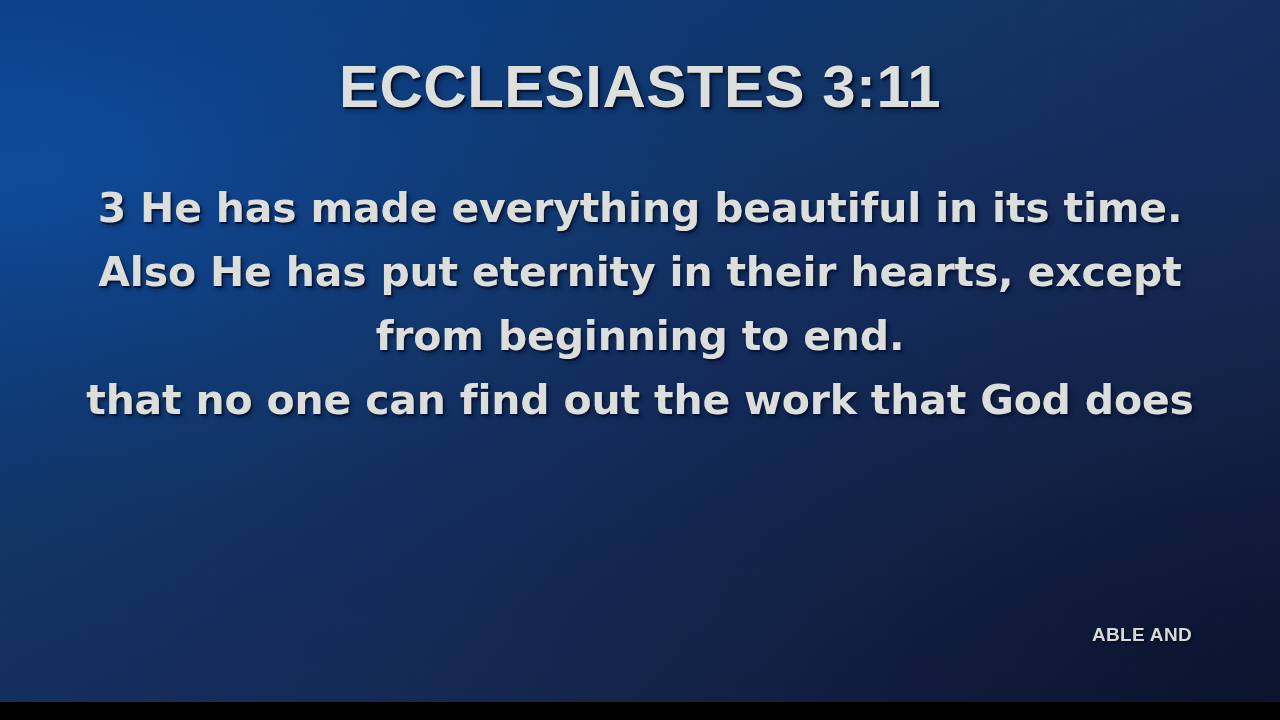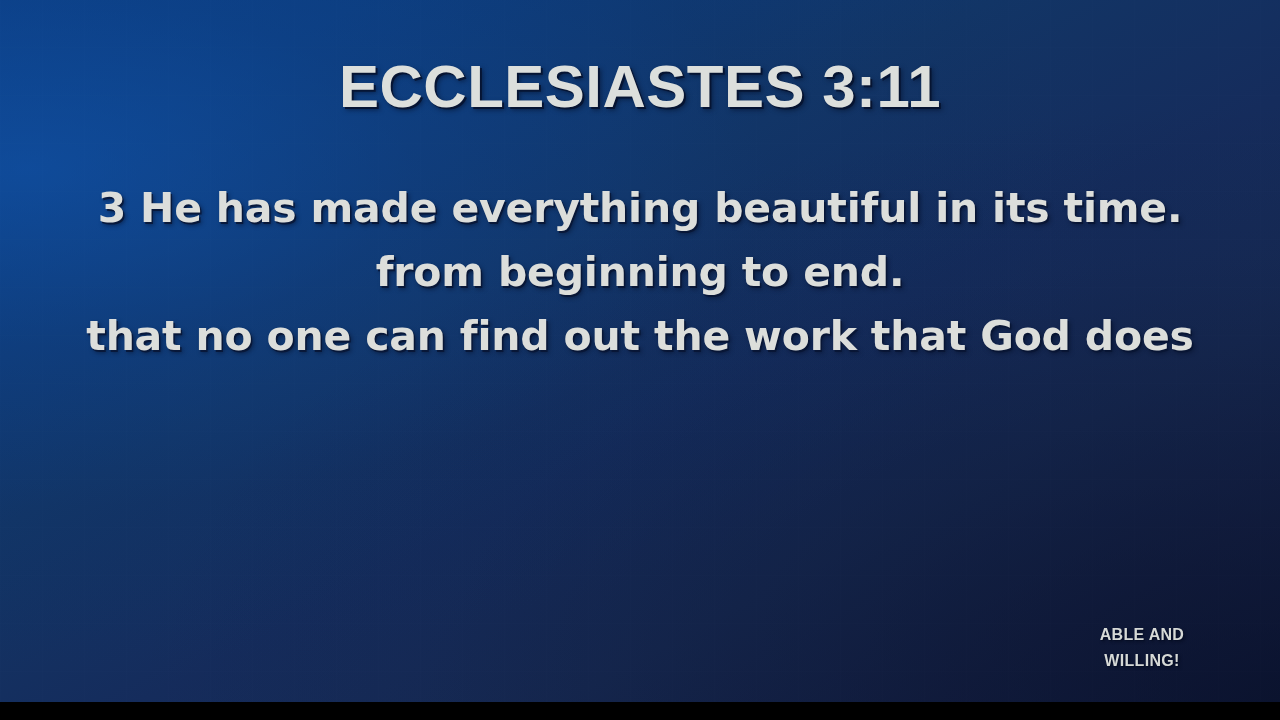--- a/index.html
+++ b/index.html
@@ -112,21 +112,21 @@
   .watermark {
     position: absolute;
     right: 58px;
     top: 622px;
     width: 180px;
     text-align: center;
   }
   .watermark-line {
     font-family: "Liberation Sans", sans-serif;
     font-weight: bold;
-    font-size: 16px;
+    font-size: 19px;
     line-height: 26px;
     letter-spacing: 0.3px;
     color: #d6d9d6;
     text-shadow:
       1px 1px 0 rgba(6,14,38,0.85),
       2px 2px 3px rgba(3,9,26,0.55);
     white-space: nowrap;
   }
 </style>
 </head>
@@ -138,23 +138,23 @@
   <div class="bg-glow"></div>
   <div class="bg-shade"></div>
   <div class="bg-noise"></div>
 
   <div class="content">
 
     <div class="slide-title">ECCLESIASTES 3:11</div>
 
     <div class="verse-block">
       <div class="verse-line">3 He has made everything beautiful in its time.</div>
+      <div class="verse-line">Also He has put eternity in their hearts, except</div>
       <div class="verse-line">from beginning to end.</div>
       <div class="verse-line">that no one can find out the work that God does</div>
     </div>
 
     <div class="watermark">
       <div class="watermark-line">ABLE AND</div>
-      <div class="watermark-line">WILLING!</div>
     </div>
 
   </div>
 </div>
 
 </body></html>

